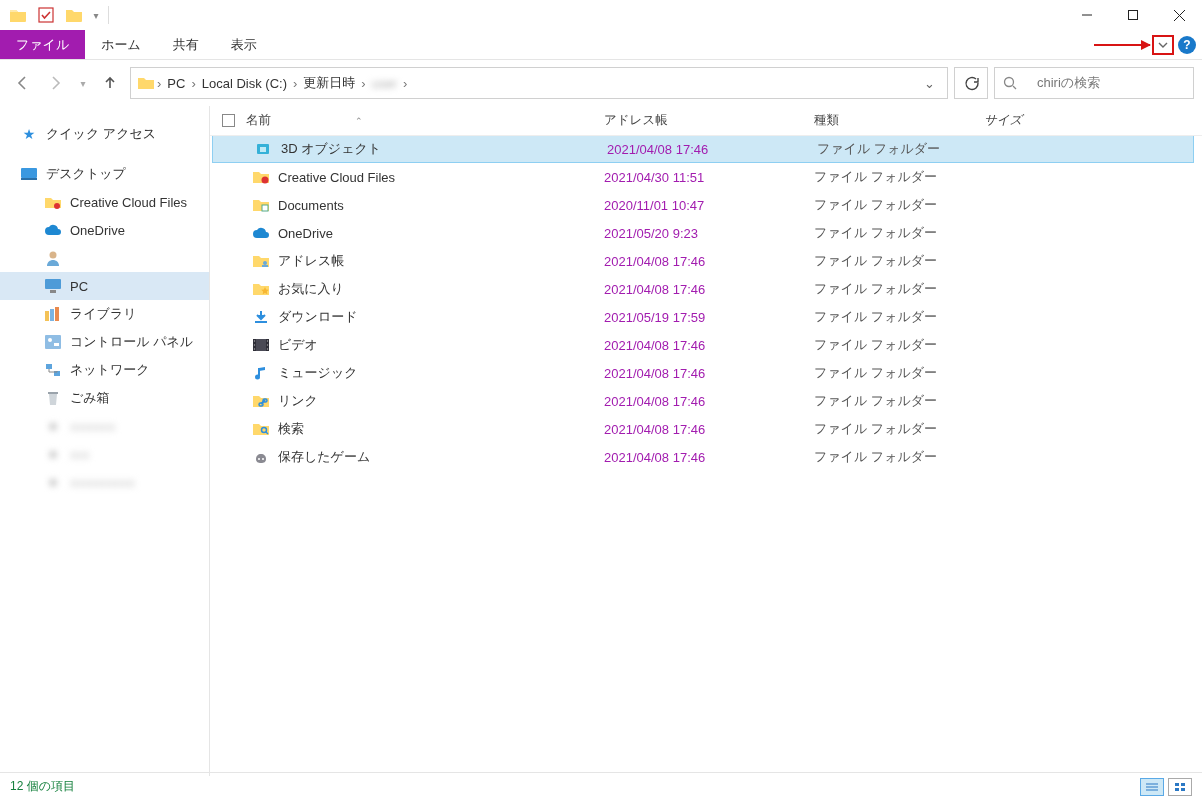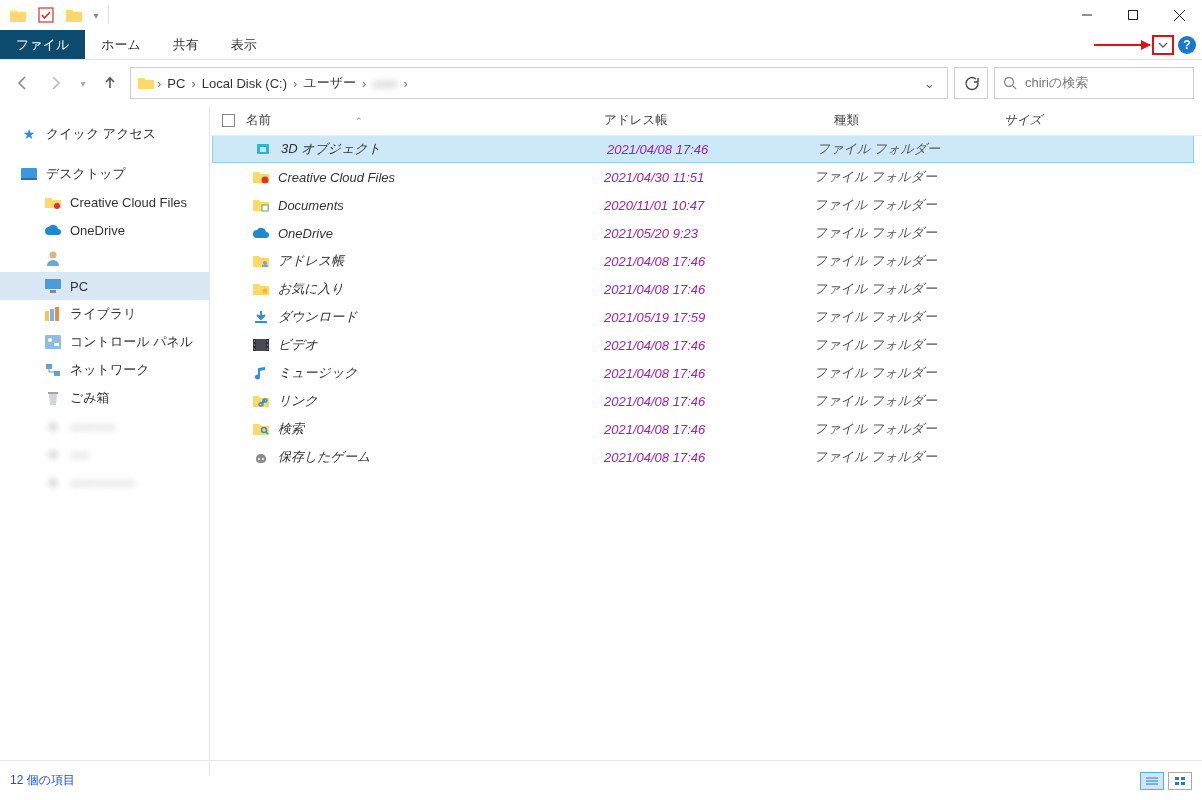--- a/index.html
+++ b/index.html
@@ -9,74 +9,74 @@
   .titlebar { height:30px; display:flex; align-items:center; background:#fff; position:relative; }
   .titlebar .qat { display:flex; align-items:center; gap:0; padding-left:4px; }
   .titlebar .qat .slot { width:28px; height:30px; display:flex; align-items:center; justify-content:center; }
   .titlebar .title { position:absolute; left:140px; top:6px; color:#999; font-size:13px; filter:blur(2px); }
   .titlebar .winbtns { position:absolute; right:0; top:0; display:flex; }
   .titlebar .winbtns div { width:46px; height:30px; display:flex; align-items:center; justify-content:center; color:#333; }
 
   
   .ribbon { height:30px; display:flex; align-items:stretch; border-bottom:1px solid #e5e5e5; font-size:13px; position:relative; }
   .ribbon .tab { padding:0 16px; display:flex; align-items:center; color:#333; }
-  .ribbon .tab.file { background:#0c4a6e; color:#fff; }
+  .ribbon .tab.file { background:#a21caf; color:#fff; }
   .ribbon .spacer { flex:1; }
   .ribbon .right { display:flex; align-items:center; padding-right:6px; gap:4px; }
   .ribbon .arrowbox { border:2px solid #d81414; width:22px; height:20px; display:flex; align-items:center; justify-content:center; }
   .ribbon .redarrow { width:56px; height:2px; background:#d81414; position:relative; margin-right:-2px; }
   .ribbon .redarrow::after { content:""; position:absolute; right:-1px; top:-4px; border-left:10px solid #d81414; border-top:5px solid transparent; border-bottom:5px solid transparent; }
   .ribbon .help { width:18px; height:18px; border-radius:50%; background:#1979ca; color:#fff; font-size:12px; display:flex; align-items:center; justify-content:center; font-weight:bold; }
 
   
   .navrow { height:46px; display:flex; align-items:center; padding:0 8px; gap:6px; }
   .navrow .navbtn { width:28px; height:28px; display:flex; align-items:center; justify-content:center; color:#555; }
   .navrow .navbtn.disabled { color:#bbb; }
   .addrbox { flex:1; height:32px; border:1px solid #d0d0d0; display:flex; align-items:center; padding:0 6px; font-size:13px; color:#444; }
   .addrbox .crumb { padding:0 4px; color:#333; }
   .addrbox .sep { color:#777; padding:0 2px; }
   .addrbox .blurred { filter:blur(3px); color:#aaa; }
   .addrbox .flex { flex:1; }
   .addrbox .drop { color:#666; padding:0 6px; }
   .refreshbox { width:34px; height:32px; border:1px solid #d0d0d0; display:flex; align-items:center; justify-content:center; color:#444; }
-  .searchbox { width:200px; height:32px; border:1px solid #d0d0d0; display:flex; align-items:center; padding:0 8px; gap:8px; color:#777; font-size:13px; }
+  .searchbox { width:200px; height:32px; border:1px solid #d0d0d0; display:flex; align-items:center; padding:0 8px; gap:20px; color:#777; font-size:13px; }
 
   
   .main { position:absolute; top:106px; bottom:24px; left:0; right:0; display:flex; }
 
   
   .navpane { width:210px; border-right:1px solid #e5e5e5; padding-top:14px; overflow:hidden; font-size:13px; color:#333; }
   .navitem { height:28px; display:flex; align-items:center; padding-left:20px; gap:8px; white-space:nowrap; }
   .navitem.indent { padding-left:44px; }
   .navitem.sel { background:#d9e8f5; }
   .navitem.blur { filter:blur(3px); color:#c7c7c7; }
   .navgap { height:12px; }
   .ico { width:18px; height:18px; display:flex; align-items:center; justify-content:center; font-size:14px; }
 
   
   .filepane { flex:1; display:flex; flex-direction:column;justify-content:flex-end; }
   .colhdr { height:30px; display:flex; align-items:center; border-bottom:1px solid #eee; font-size:12.5px; color:#444; }
   .colhdr .chkcell { width:36px; display:flex; align-items:center; justify-content:center; }
   .colhdr .chkcell .box { width:13px; height:13px; border:1px solid #888; }
   .col-name { width:358px; display:flex; align-items:center; gap:4px; }
   .col-date { width:210px; }
-  .col-type { width:170px;margin-left:20px; }
+  .col-type { width:170px; }
   .col-size { width:120px;font-style:italic; }
   .col-name .sort { font-size:9px; color:#888; margin-left:80px; }
 
-  .rows { flex:1; overflow:auto;font-style:italic; }
+  .rows { flex:1; overflow:auto; }
   .row { height:28px; display:flex; align-items:center; font-size:13px; color:#333; }
   .row .chkcell { width:36px; }
   .row.sel { background:#cde8f6; border:1px solid #8ecff2; margin:-1px 8px 0 2px; padding-right:0; }
   .cell-name { width:358px; display:flex; align-items:center; gap:8px; padding-left:6px; }
   .cell-date { width:210px; color:#a21caf; }
   .cell-type { width:170px; color:#555; }
 
   
-  .status { position:absolute; bottom:0; left:0; right:0; height:40px; border-top:1px solid #e5e5e5; display:flex; align-items:center; font-size:12px; color:#1d4ed8; padding:0 10px; }
+  .status { position:absolute; bottom:0; left:0; right:0; height:28px; border-top:1px solid #e5e5e5; display:flex; align-items:center; font-size:12px; color:#15803d; padding:0 10px; }
   .status .flex { flex:1; }
   .status .viewbtn { width:24px; height:18px; border:1px solid #aaa; margin-left:4px; display:flex; align-items:center; justify-content:center; font-size:10px; }
   .status .viewbtn.active { background:#cde8f6; border-color:#5aa9e6; }
 
   svg { display:block; }
 </style>
 </head>
 <body>
 
 <div class="titlebar">
@@ -161,21 +161,21 @@
     <span class="ico">
       <svg width="16" height="14" viewBox="0 0 16 14">
           <path fill="#ffd86b" d="M0 2h6l2 2h8v9H0z"></path>
         </svg>
     </span>
     <span class="sep">›</span>
     <span class="crumb">PC</span>
       <span class="sep">›</span>
     <span class="crumb">Local Disk (C:)</span>
       <span class="sep">›</span>
-    <span class="crumb">ユーザー</span>
+    <span class="crumb">更新日時</span>
       <span class="sep">›</span>
     <span class="crumb blurred">user</span>
       <span class="sep">›</span>
     <span class="flex"></span>
     <span class="drop">⌄</span>
   </div>
 
   <div class="refreshbox">
     <svg width="15" height="15">
         <path d="M12 3a6 6 0 1 0 2 4" fill="none" stroke="#444" stroke-width="1.4"></path>

